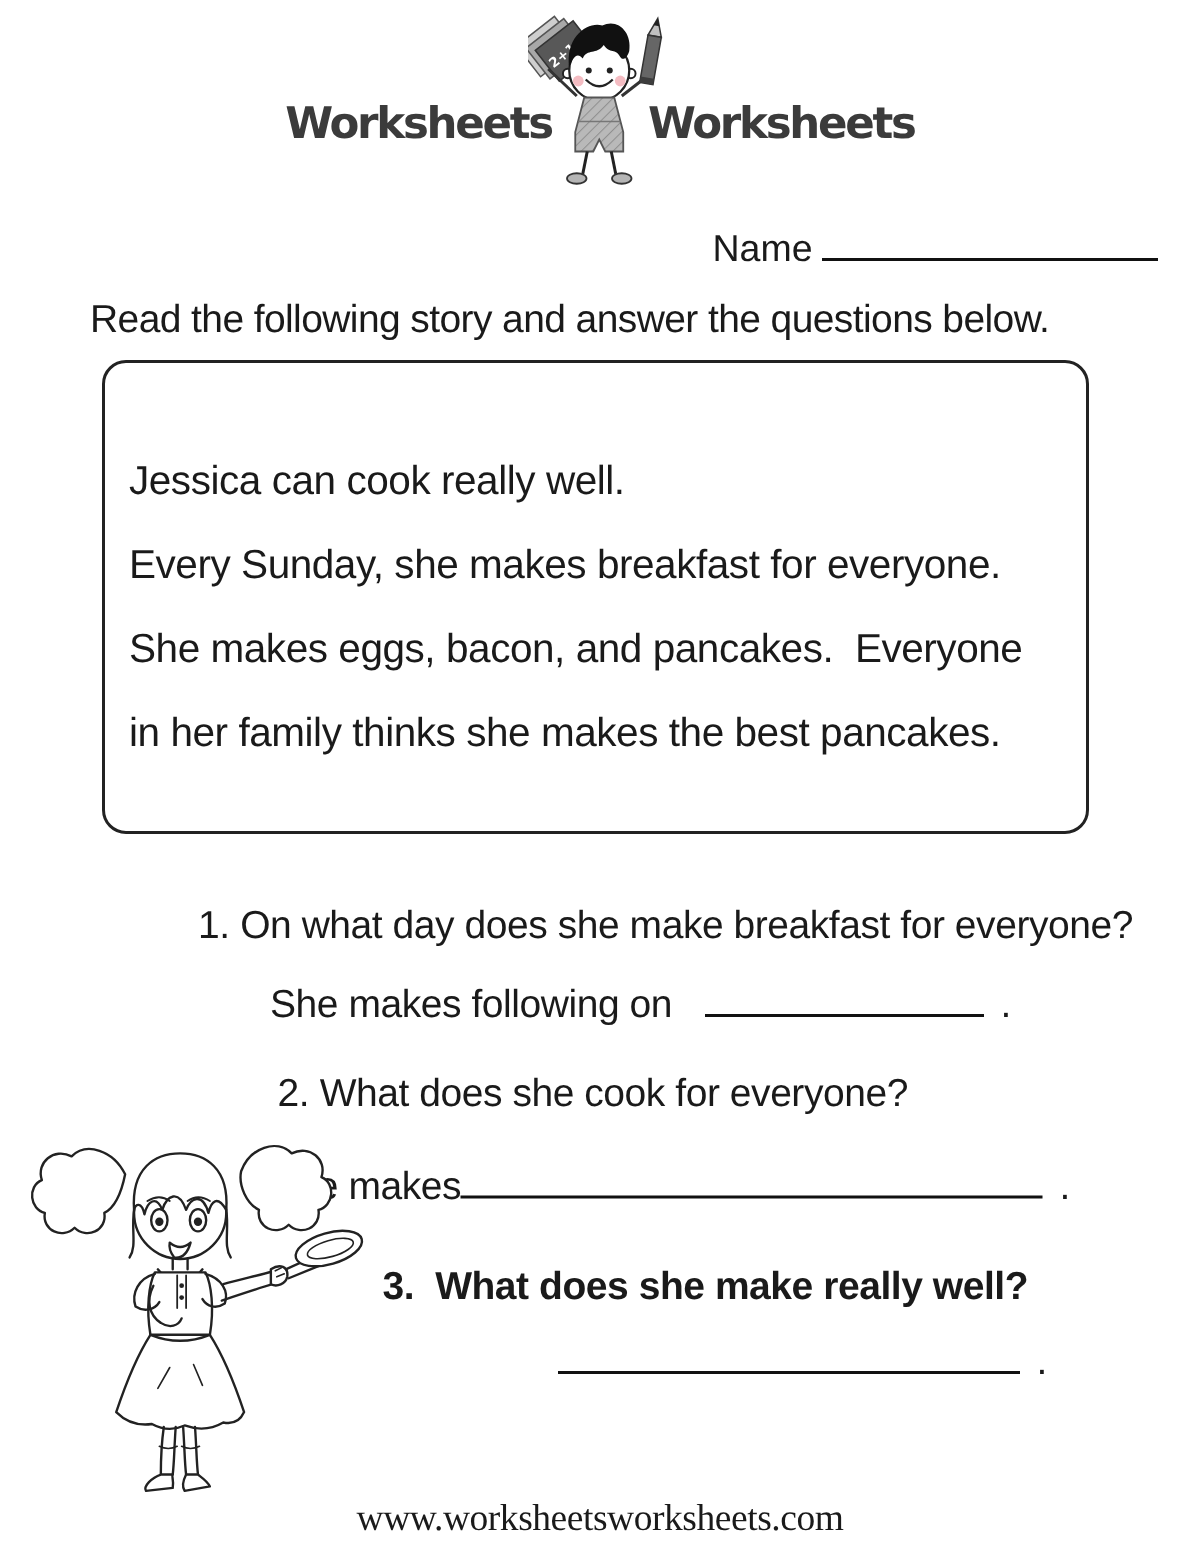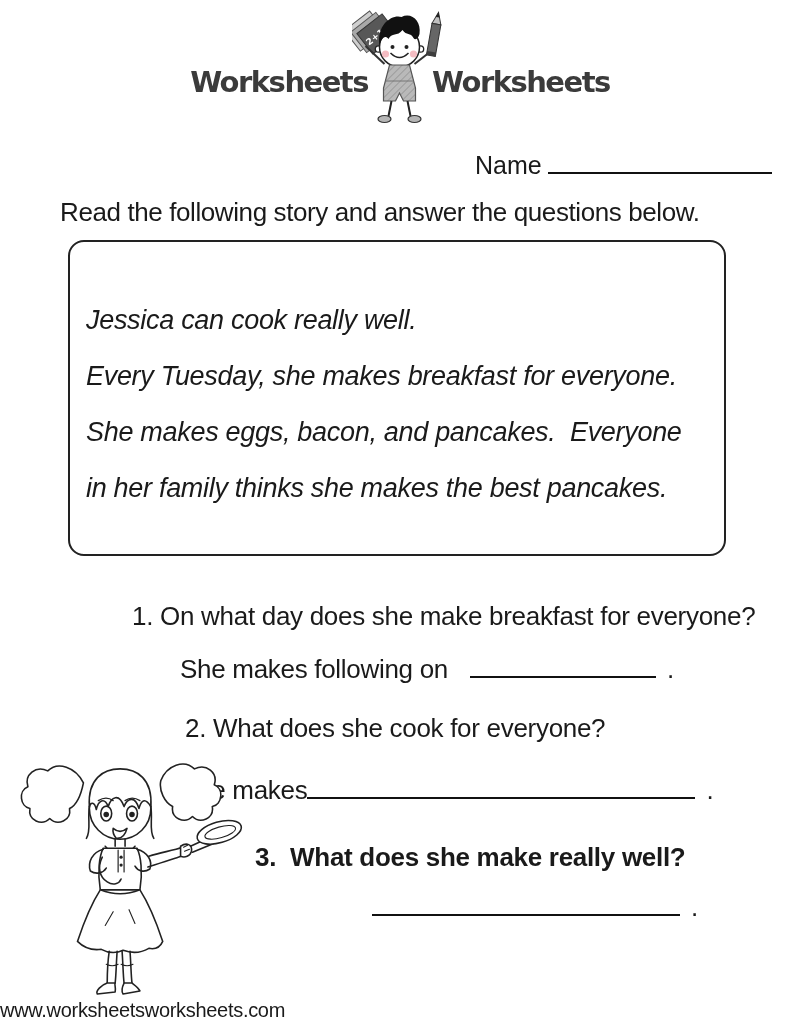--- a/index.html
+++ b/index.html
@@ -20,40 +20,40 @@
   
   .name-row { position:absolute; left:475px; top:148px; font-size:25px; white-space:nowrap; }
   .name-blank { display:inline-block; width:224px; height:26px; border-bottom:2px solid #111; margin-left:6px; vertical-align:baseline; }
   
   .instruction { position:absolute; left:60px; top:197px; font-size:26px; letter-spacing:-0.4px; white-space:nowrap; }
   
   .story-box {
     position:absolute; left:68px; top:240px; width:658px; height:316px;
     border:2px solid #222; border-radius:16px; padding:50px 8px 0 16px;
   }
-  .story-line { font-size:27px; line-height:56px; letter-spacing:-0.3px; white-space:pre;font-style:italic; }
+  .story-line { font-size:27px; line-height:56px; letter-spacing:-0.3px; white-space:pre; }
   
   .q, .a { position:absolute; font-size:26px; letter-spacing:-0.3px; white-space:nowrap; }
   .q-num { display:inline-block; margin-right:7px; }
   .blank { display:inline-block; border-bottom:2px solid #111; height:28px; vertical-align:baseline; }
   .q1 { left:88px;  top:601px;margin-left:44px; }
   .a1 { left:180px; top:650px; }
   .a1 .blank { width:186px; margin-left:22px; }
   .q2 { left:185px; top:713px; }
   .a2 { left:180px; top:771px; }
   .a2 .blank { width:388px; }
   .q3 { left:255px; top:842px;font-weight:bold; }
   .q3 .q-num { margin-right:14px; }
   .a3 { left:372px; top:888px; }
   .a3 .blank { width:308px; }
   .suffix { margin-left:11px; }
   
   .girl { position:absolute; left:18px; top:744px; width:228px; height:258px; }
   
-  .footer { position:absolute; left:0; right:0; top:999px; text-align:left; font-size:20px; letter-spacing:-0.3px; }
+  .footer { position:absolute; left:0; right:0; top:999px; text-align:center; font-size:25px; letter-spacing:-0.3px;font-family:Liberation Serif, serif; }
 </style>
 </head>
 <body>
 
 <div class="page">
 
   <div class="logo">
     <span class="logo-text left">Worksheets</span>
     <svg class="logo-boy" viewBox="0 0 95 120" aria-hidden="true">
       <defs>
@@ -104,21 +104,21 @@
   </div>
 
   <div class="name-row">
     <span>Name</span><span class="name-blank"></span>
   </div>
 
   <div class="instruction">Read the following story and answer the questions below.</div>
 
   <div class="story-box">
     <div class="story-line">Jessica can cook really well.</div>
-    <div class="story-line">Every Tuesday, she makes breakfast for everyone.</div>
+    <div class="story-line">Every Sunday, she makes breakfast for everyone.</div>
     <div class="story-line">She makes eggs, bacon, and pancakes.  Everyone</div>
     <div class="story-line">in her family thinks she makes the best pancakes.</div>
   </div>
 
   <div class="q q1">
     <span class="q-num">1.</span><span>On what day does she make breakfast for everyone?</span>
   </div>
   <div class="a a1">
     <span>She makes following on</span><span class="blank"></span><span class="suffix">.</span>
   </div>

